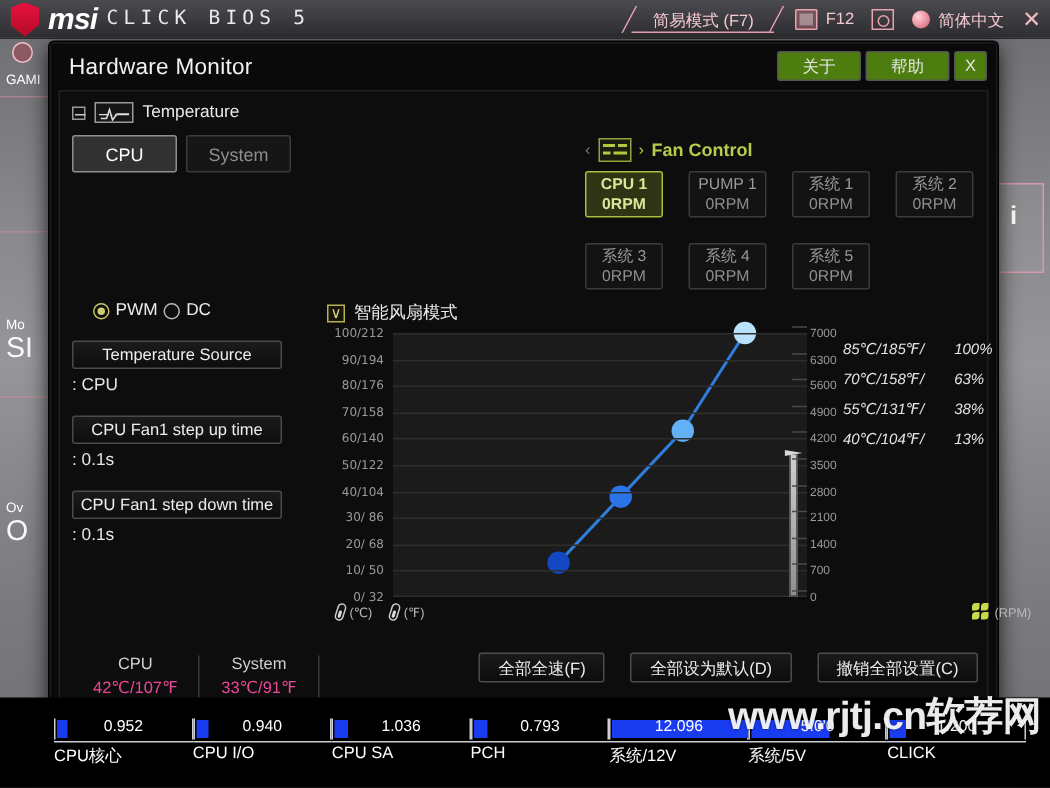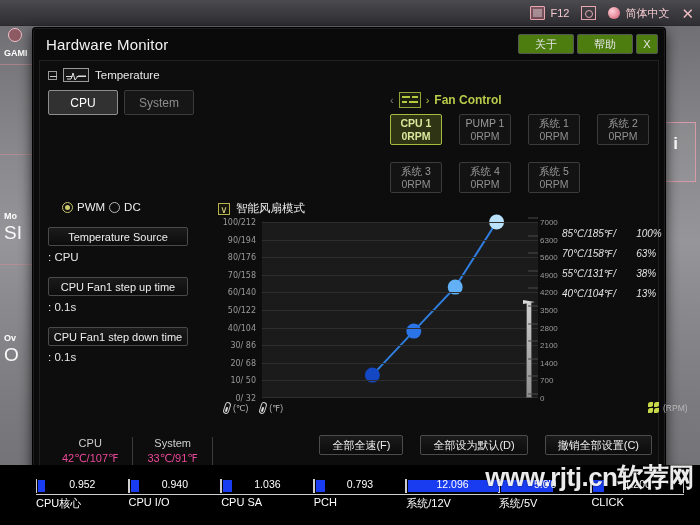--- a/index.html
+++ b/index.html
@@ -71,21 +71,21 @@
     content:""; position:absolute; left:3px; top:3px; width:6px;height:6px;
     border:1px solid #e9a6b1; border-radius:50%;
   }
 
   
   .bg-nav { position: absolute; left: 0; top: 26px; width: 40px; bottom: 0; }
   .bg-nav-clock {
     position:absolute; left:8px; top:2px; width:14px;height:14px;border-radius:50%;
     border:1px solid #f0c0c8; background:#8d5a63;
   }
-  .bg-nav-txt { position:absolute; color:#ffffff; font-size:9px; left:4px;font-weight:bold; }
+  .bg-nav-txt { position:absolute; color:#ffffff; font-size:9px; left:4px; }
   .bg-nav-big { position:absolute; color:#ffffff; font-size:19px; left:4px; opacity:.95;}
   .bg-sep { position:absolute; left:0; width:40px; height:1px; background:#d08d99; opacity:.55;}
   .bg-right-strip {
     position:absolute; right:0; top:26px; bottom:0; width:40px;
   }
   .bg-right-box{
     position:absolute; right:4px; top:96px; width:34px; height:60px;
     border:1px solid #d79aa6; background: rgba(255,255,255,.06);
   }
   .bg-right-i{ position:absolute; right:22px; top:108px; color:#fff; font-size:17px; font-weight:bold;}
@@ -299,22 +299,33 @@
       <div class="bg-nav-txt" style="top:307px">Ov</div>
       <div class="bg-nav-big" style="top:318px">O</div>
     </div>
     <div class="bg-right-strip">
       <div class="bg-right-box"></div>
       <div class="bg-right-i">i</div>
     </div>
   </div>
 
   <div class="bios-topbar">
+    <div class="msi-logo">
+      <div class="msi-shield"></div>
+      <div class="msi-word">msi</div>
+      <div class="msi-click">CLICK BIOS 5</div>
+    </div>
 
     <div class="top-right">
+      <div class="ez-wrap">
+        <span class="slash-l"></span>
+          <span class="slash-r"></span>
+          <span class="uline"></span>
+        <span>简易模式 (F7)</span>
+      </div>
       <div class="tr-item">
         <span class="ico-box"></span>
         <span>F12</span>
       </div>
       <div class="tr-item">
         <span class="ico-mag"></span>
       </div>
       <div class="tr-item">
         <span class="ico-globe"></span>
         <span>简体中文</span>

